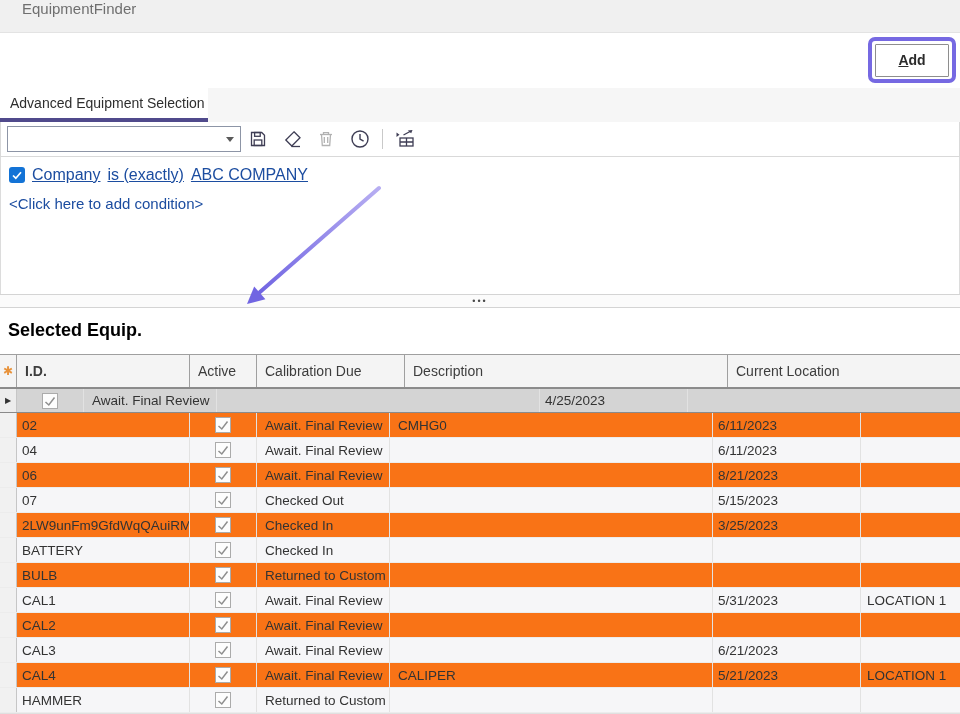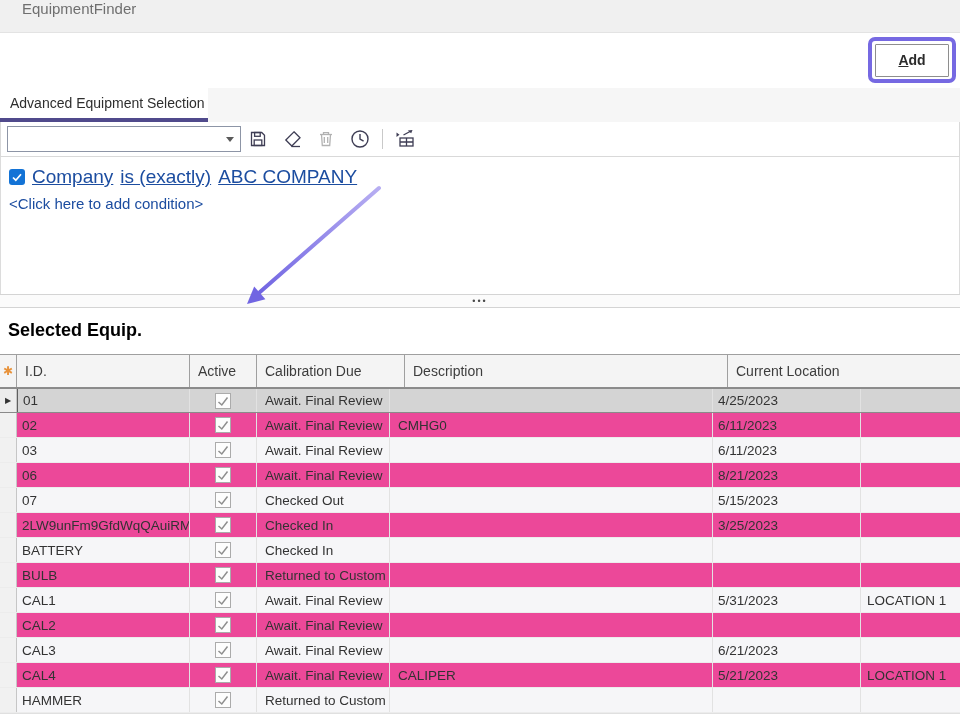--- a/index.html
+++ b/index.html
@@ -53,21 +53,21 @@
     border-top:5px solid #5a5a5a; cursor:pointer;
   }
   .tb-icons { position:absolute; left:245px; top:0; height:34px; display:flex; align-items:center; gap:10px; }
   .tb-btn { width:24px; height:24px; display:flex; align-items:center; justify-content:center; cursor:pointer; }
   .tb-sep { width:1px; height:20px; background:#c9c9c9; }
   
   .condition-panel {
     position:absolute; top:157px; left:0; right:0; height:137px; background:#fff;
     border-left:1px solid #dcdcdc; border-right:1px solid #dcdcdc;
   }
-  .cond-line1 { position:absolute; left:8px; top:9px; display:flex; align-items:center; gap:7px; font-size:19px; }
+  .cond-line1 { position:absolute; left:8px; top:9px; display:flex; align-items:center; gap:7px; font-size:16px; }
   .cond-check {
     width:16px; height:16px; background:var(--check-blue); border-radius:3px;
     display:flex; align-items:center; justify-content:center; cursor:pointer;
   }
   .cond-link { color:var(--link); text-decoration:underline; cursor:pointer; }
   .add-cond { position:absolute; left:8px; top:38px; font-size:15px; color:var(--link); cursor:pointer; }
   
   .splitter {
     position:absolute; top:294px; left:0; right:0; height:14px; background:#fbfbfb;
     border-top:1px solid #d4d4d4; border-bottom:1px solid #d4d4d4;
@@ -90,24 +90,24 @@
   .eb-pin { left:318px; top:321px; }
   
   .thead {
     position:absolute; top:354px; left:0; right:0; height:34px; background:#f4f4f4;
     border-top:1px solid #9f9f9f; border-bottom:1px solid #8c8c8c;
     display:flex; font-size:14px; color:#3d3d3d;
   }
   .hc { display:flex; align-items:center; padding-left:8px; border-right:1px solid #9f9f9f; overflow:hidden; white-space:nowrap; cursor:pointer; }
   .hc-ind { width:17px; padding:0; justify-content:center; cursor:default; }
   .hc-ind span { font-family:"DejaVu Sans", sans-serif; color:#e8923a; font-size:12px; }
-  .hc-id { width:173px; } .hc-active { width:67px; } .hc-track { width:133px; }
+  .hc-id { width:173px;font-weight:bold; } .hc-active { width:67px; } .hc-track { width:133px; }
   .hc-desc { width:323px; } .hc-cal { width:148px; } .hc-loc { flex:1; border-right:none; }
   .tbody { position:absolute; top:388px; left:0; right:0; bottom:0; background:#fff; }
-  .trow { display:flex; height:25px; font-size:13.5px; color:#333; border-bottom:1px solid #ececec; background:#ec4899; }
+  .trow { display:flex; height:25px; font-size:13.5px; color:#333; border-bottom:1px solid #ececec; background:#f97316; }
   .trow.striped { background:#f6f6f8; }
   .trow.selected { background:#d4d4d4; border-top:1px solid #8a8a8a; border-bottom:1px solid #8a8a8a; }
   .tc { display:flex; align-items:center; border-right:1px solid #e2e2e2; overflow:hidden; white-space:nowrap; }
   .tc-ind { width:17px; justify-content:center; background:#f1f1f1; border-right:1px solid #c6c6c6; font-size:8px; color:#333; }
   .trow.selected .tc-ind { background:#ededed; }
   .tc-id { width:173px; padding-left:5px; }
   .trow.selected .tc-id { border-left:1px solid #606060; }
   .tc-active { width:67px; justify-content:center; }
   .tc-track { width:133px; padding-left:8px; }
   .tc-desc { width:323px; padding-left:8px; }
@@ -250,21 +250,20 @@
     <div class="hc hc-id">I.D.</div>
     <div class="hc hc-active">Active</div>
     <div class="hc hc-cal">Calibration Due</div>
     <div class="hc hc-desc">Description</div>
     <div class="hc hc-loc">Current Location</div>
   </div>
 
   <div class="tbody">
       <div class="trow selected">
         <div class="tc tc-ind">▶</div>
-        <div class="tc tc-id">01</div>
         <div class="tc tc-active">
           <span class="cb">
             <svg width="14" height="14" viewBox="0 0 14 14">
               <polyline points="2.5,8 5.8,11 11.5,3.5" fill="none" stroke="#8f8f8f" stroke-width="1.5"></polyline>
             </svg>
           </span>
         </div>
         <div class="tc tc-track">Await. Final Review</div>
         <div class="tc tc-desc"></div>
         <div class="tc tc-cal">4/25/2023</div>
@@ -280,21 +279,21 @@
             </svg>
           </span>
         </div>
         <div class="tc tc-track">Await. Final Review</div>
         <div class="tc tc-desc">CMHG0</div>
         <div class="tc tc-cal">6/11/2023</div>
         <div class="tc tc-loc"></div>
       </div>
       <div class="trow striped">
         <div class="tc tc-ind"></div>
-        <div class="tc tc-id">03</div>
+        <div class="tc tc-id">04</div>
         <div class="tc tc-active">
           <span class="cb">
             <svg width="14" height="14" viewBox="0 0 14 14">
               <polyline points="2.5,8 5.8,11 11.5,3.5" fill="none" stroke="#8f8f8f" stroke-width="1.5"></polyline>
             </svg>
           </span>
         </div>
         <div class="tc tc-track">Await. Final Review</div>
         <div class="tc tc-desc"></div>
         <div class="tc tc-cal">6/11/2023</div>

